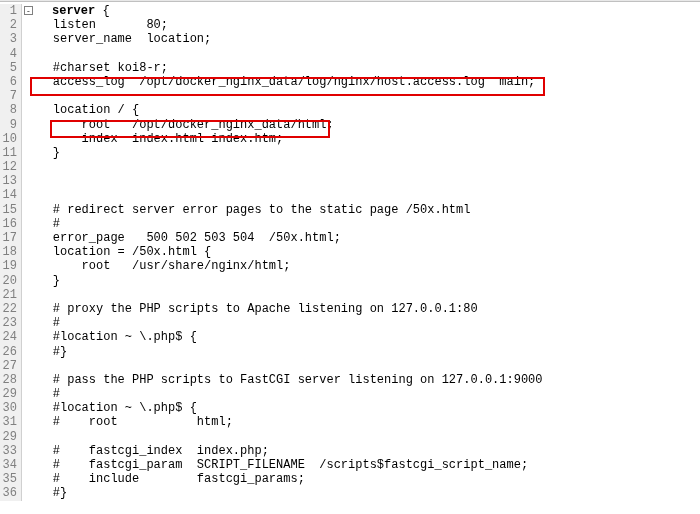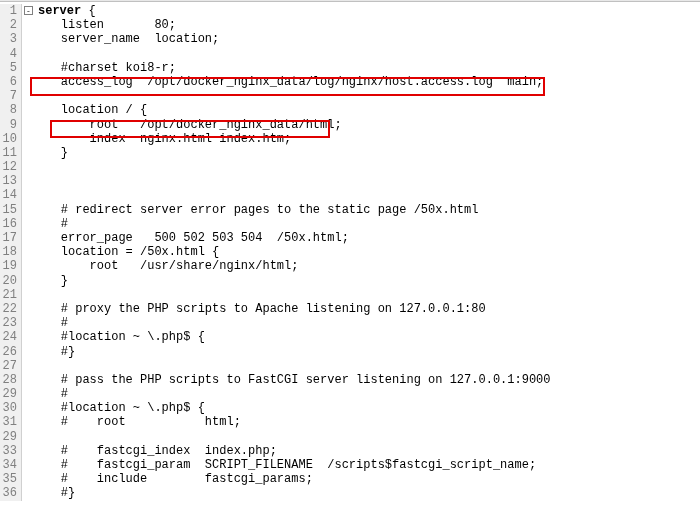--- a/index.html
+++ b/index.html
@@ -26,21 +26,21 @@
       width: 22px;
       text-align: right;
       padding-right: 4px;
       color: #808080;
       background: #f0f0f0;
       border-right: 1px solid #d0d0d0;
       flex-shrink: 0;
       font-family: "Courier New", monospace;
     }
     .content {
-      padding-left: 10px;
+      padding-left: 2px;
       color: #000;
       position: relative;
     }
     .collapse-marker {
       position: absolute;
       left: 24px;
       width: 9px;
       height: 9px;
       border: 1px solid #808080;
       background: #fff;
@@ -75,30 +75,30 @@
       border-bottom: 1px solid #c0c0c0;
     }
   </style>
 </head>
 <body>
 
 <div class="tab-bar"></div>
 
 <div class="editor">
   <div id="lines-container">
-      <div class="line"><div class="gutter">1</div><div class="collapse-marker">-</div><div class="content" style="padding-left: 16px;"><span><span class="kw">server</span> {</span></div></div>
+      <div class="line"><div class="gutter">1</div><div class="collapse-marker">-</div><div class="content" style="padding-left: 30px;"><span><span class="kw">server</span> {</span></div></div>
       <div class="line"><div class="gutter">2</div><div class="content">    listen       80;</div></div>
       <div class="line"><div class="gutter">3</div><div class="content">    server_name  location;</div></div>
       <div class="line"><div class="gutter">4</div><div class="content"></div></div>
       <div class="line"><div class="gutter">5</div><div class="content">    #charset koi8-r;</div></div>
       <div class="line"><div class="gutter">6</div><div class="content">    access_log  /opt/docker_nginx_data/log/nginx/host.access.log  main;</div></div>
       <div class="line"><div class="gutter">7</div><div class="content"></div></div>
       <div class="line"><div class="gutter">8</div><div class="content">    location / {</div></div>
       <div class="line"><div class="gutter">9</div><div class="content">        root   /opt/docker_nginx_data/html;</div></div>
-      <div class="line"><div class="gutter">10</div><div class="content">        index  nginx.html index.htm;</div></div>
+      <div class="line"><div class="gutter">10</div><div class="content">        index  index.html index.htm;</div></div>
       <div class="line"><div class="gutter">11</div><div class="content">    }</div></div>
       <div class="line"><div class="gutter">12</div><div class="content"></div></div>
       <div class="line"><div class="gutter">13</div></div>
       <div class="line"><div class="gutter">14</div><div class="content"></div></div>
       <div class="line"><div class="gutter">15</div><div class="content">    # redirect server error pages to the static page /50x.html</div></div>
       <div class="line"><div class="gutter">16</div><div class="content">    #</div></div>
       <div class="line"><div class="gutter">17</div><div class="content">    error_page   500 502 503 504  /50x.html;</div></div>
       <div class="line"><div class="gutter">18</div><div class="content">    location = /50x.html {</div></div>
       <div class="line"><div class="gutter">19</div><div class="content">        root   /usr/share/nginx/html;</div></div>
       <div class="line"><div class="gutter">20</div><div class="content">    }</div></div>

